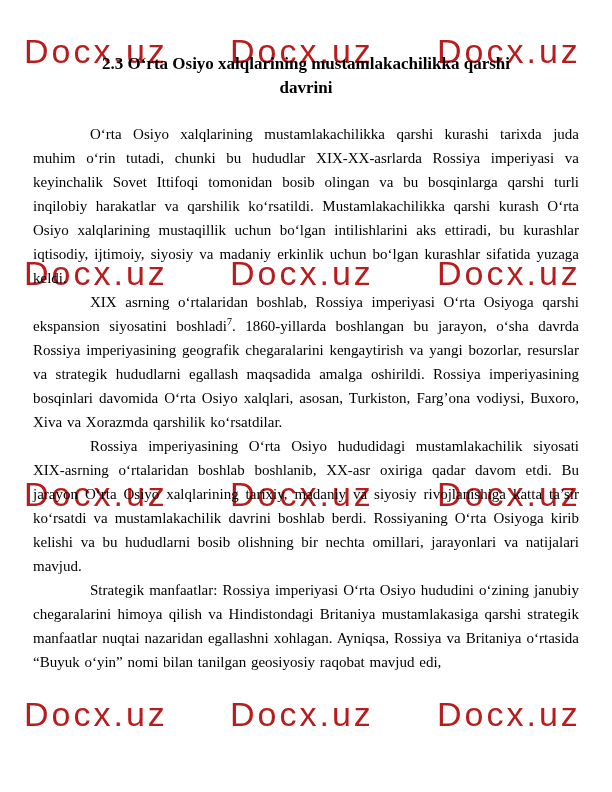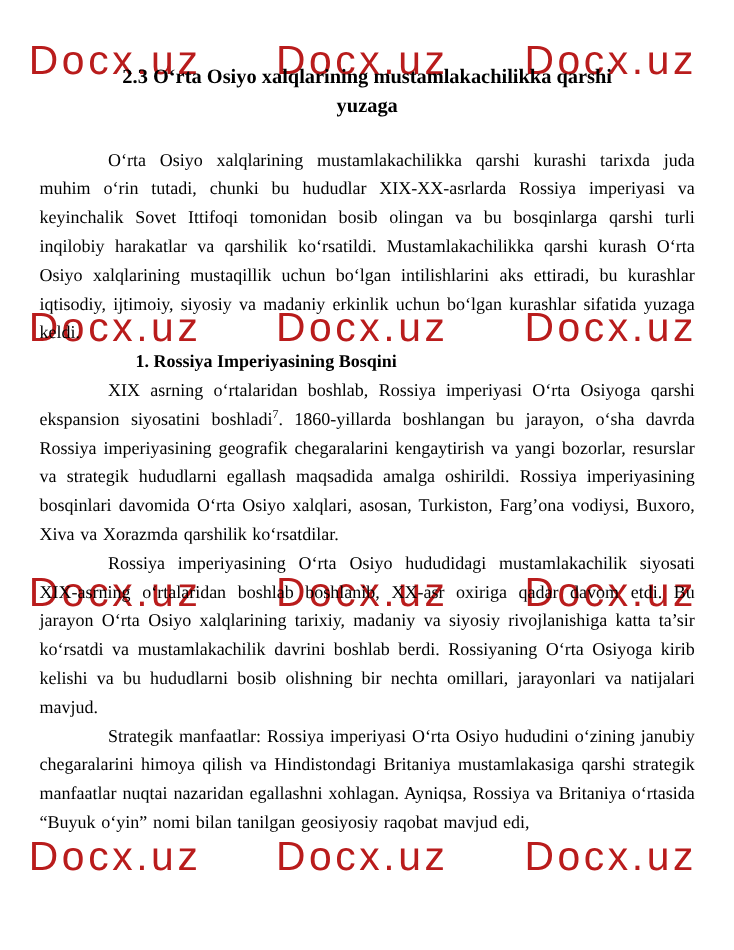--- a/index.html
+++ b/index.html
@@ -104,26 +104,25 @@
     <span class="wm">Docx.uz</span>
     <span class="wm">Docx.uz</span>
     <span class="wm">Docx.uz</span>
     <span class="wm">Docx.uz</span>
   </div>
 
   <div class="content">
 
     <h1 class="title">
       <span class="title-line">2.3 O‘rta Osiyo xalqlarining mustamlakachilikka qarshi</span>
-      <span class="title-line">yuzaga</span>
+      <span class="title-line">davrini</span>
     </h1>
 
     <p class="para p-first">O‘rta Osiyo xalqlarining mustamlakachilikka qarshi kurashi tarixda juda muhim o‘rin tutadi, chunki bu hududlar XIX-XX-asrlarda Rossiya imperiyasi va keyinchalik Sovet Ittifoqi tomonidan bosib olingan va bu bosqinlarga qarshi turli inqilobiy harakatlar va qarshilik ko‘rsatildi. Mustamlakachilikka qarshi kurash O‘rta Osiyo xalqlarining mustaqillik uchun bo‘lgan intilishlarini aks ettiradi, bu kurashlar iqtisodiy, ijtimoiy, siyosiy va madaniy erkinlik uchun bo‘lgan kurashlar sifatida yuzaga keldi.</p>
 
-    <h2 class="subheading">1. Rossiya Imperiyasining Bosqini</h2>
 
     <p class="para"><span>XIX asrning o‘rtalaridan boshlab, Rossiya imperiyasi O‘rta Osiyoga qarshi ekspansion siyosatini boshladi</span><sup class="fnref">7</sup><span>. 1860-yillarda boshlangan bu jarayon, o‘sha davrda Rossiya imperiyasining geografik chegaralarini kengaytirish va yangi bozorlar, resurslar va strategik hududlarni egallash maqsadida amalga oshirildi. Rossiya imperiyasining bosqinlari davomida O‘rta Osiyo xalqlari, asosan, Turkiston, Farg’ona vodiysi, Buxoro, Xiva va Xorazmda qarshilik ko‘rsatdilar.</span></p>
 
     <p class="para">Rossiya imperiyasining O‘rta Osiyo hududidagi mustamlakachilik siyosati XIX-asrning o‘rtalaridan boshlab boshlanib, XX-asr oxiriga qadar davom etdi. Bu jarayon O‘rta Osiyo xalqlarining tarixiy, madaniy va siyosiy rivojlanishiga katta ta’sir ko‘rsatdi va mustamlakachilik davrini boshlab berdi. Rossiyaning O‘rta Osiyoga kirib kelishi va bu hududlarni bosib olishning bir nechta omillari, jarayonlari va natijalari mavjud.</p>
 
     <p class="para">Strategik manfaatlar: Rossiya imperiyasi O‘rta Osiyo hududini o‘zining janubiy chegaralarini himoya qilish va Hindistondagi Britaniya mustamlakasiga qarshi strategik manfaatlar nuqtai nazaridan egallashni xohlagan. Ayniqsa, Rossiya va Britaniya o‘rtasida “Buyuk o‘yin” nomi bilan tanilgan geosiyosiy raqobat mavjud edi,</p>
 
   </div>
 </div>
 

